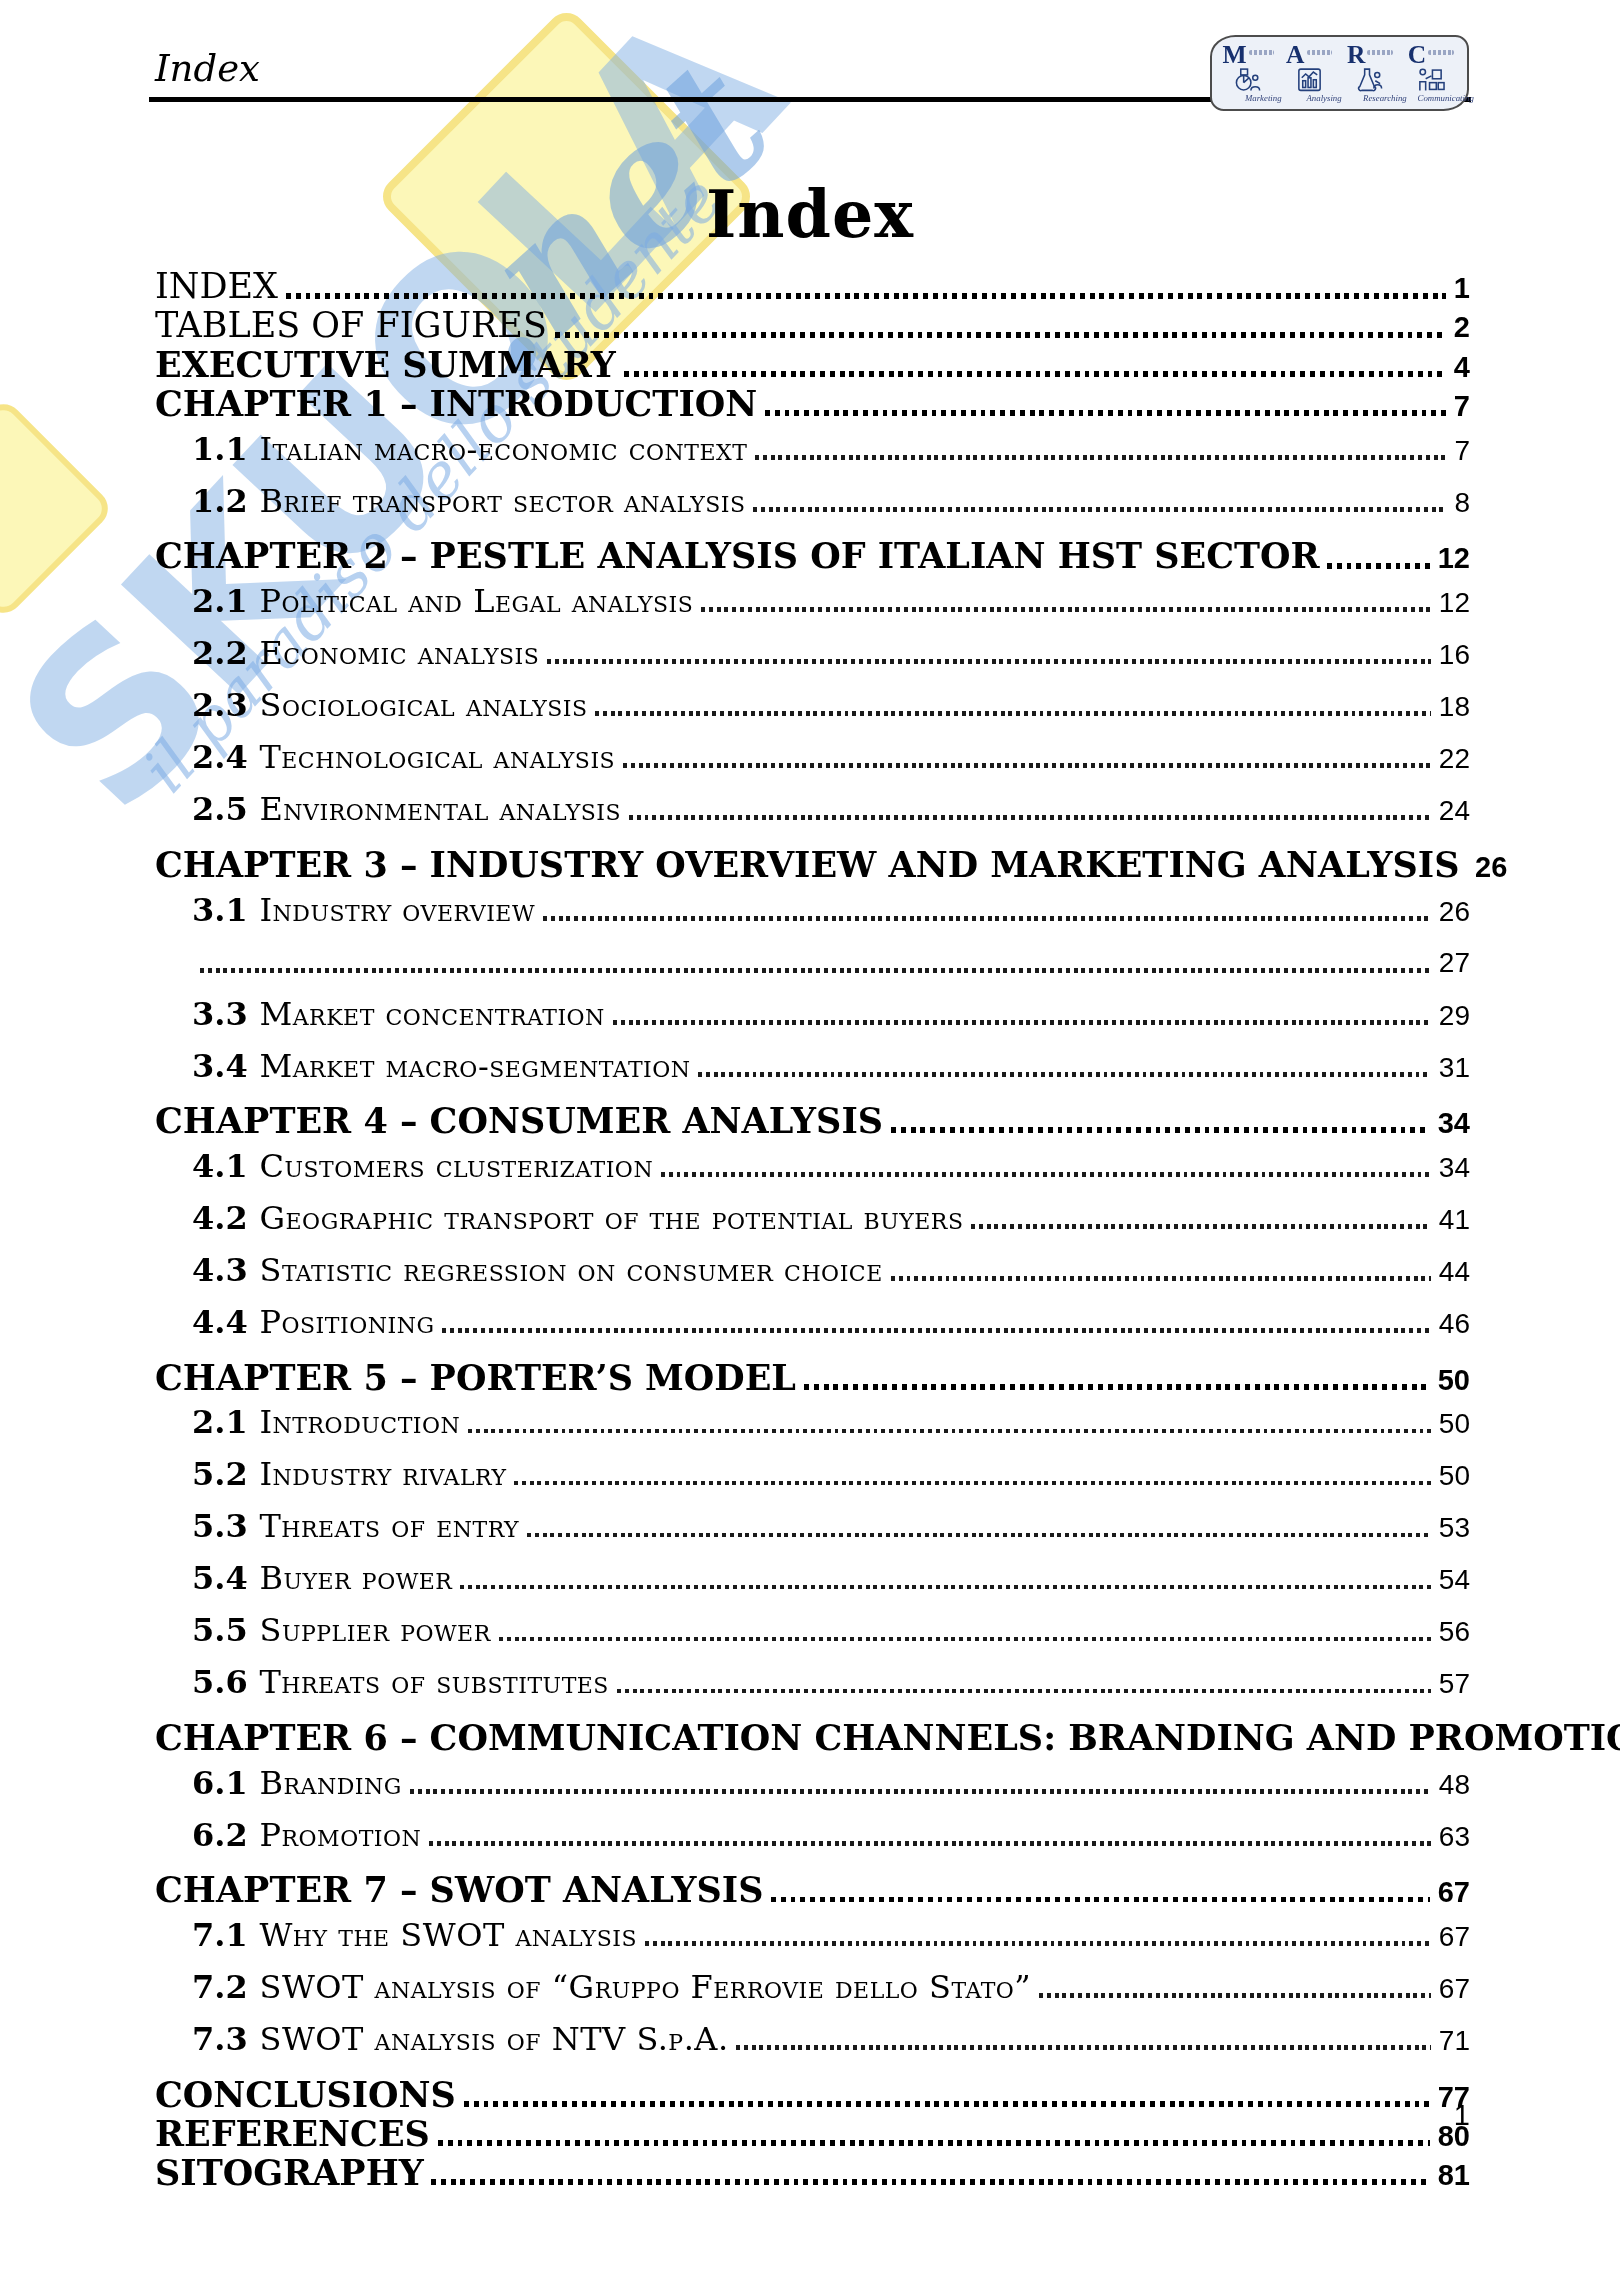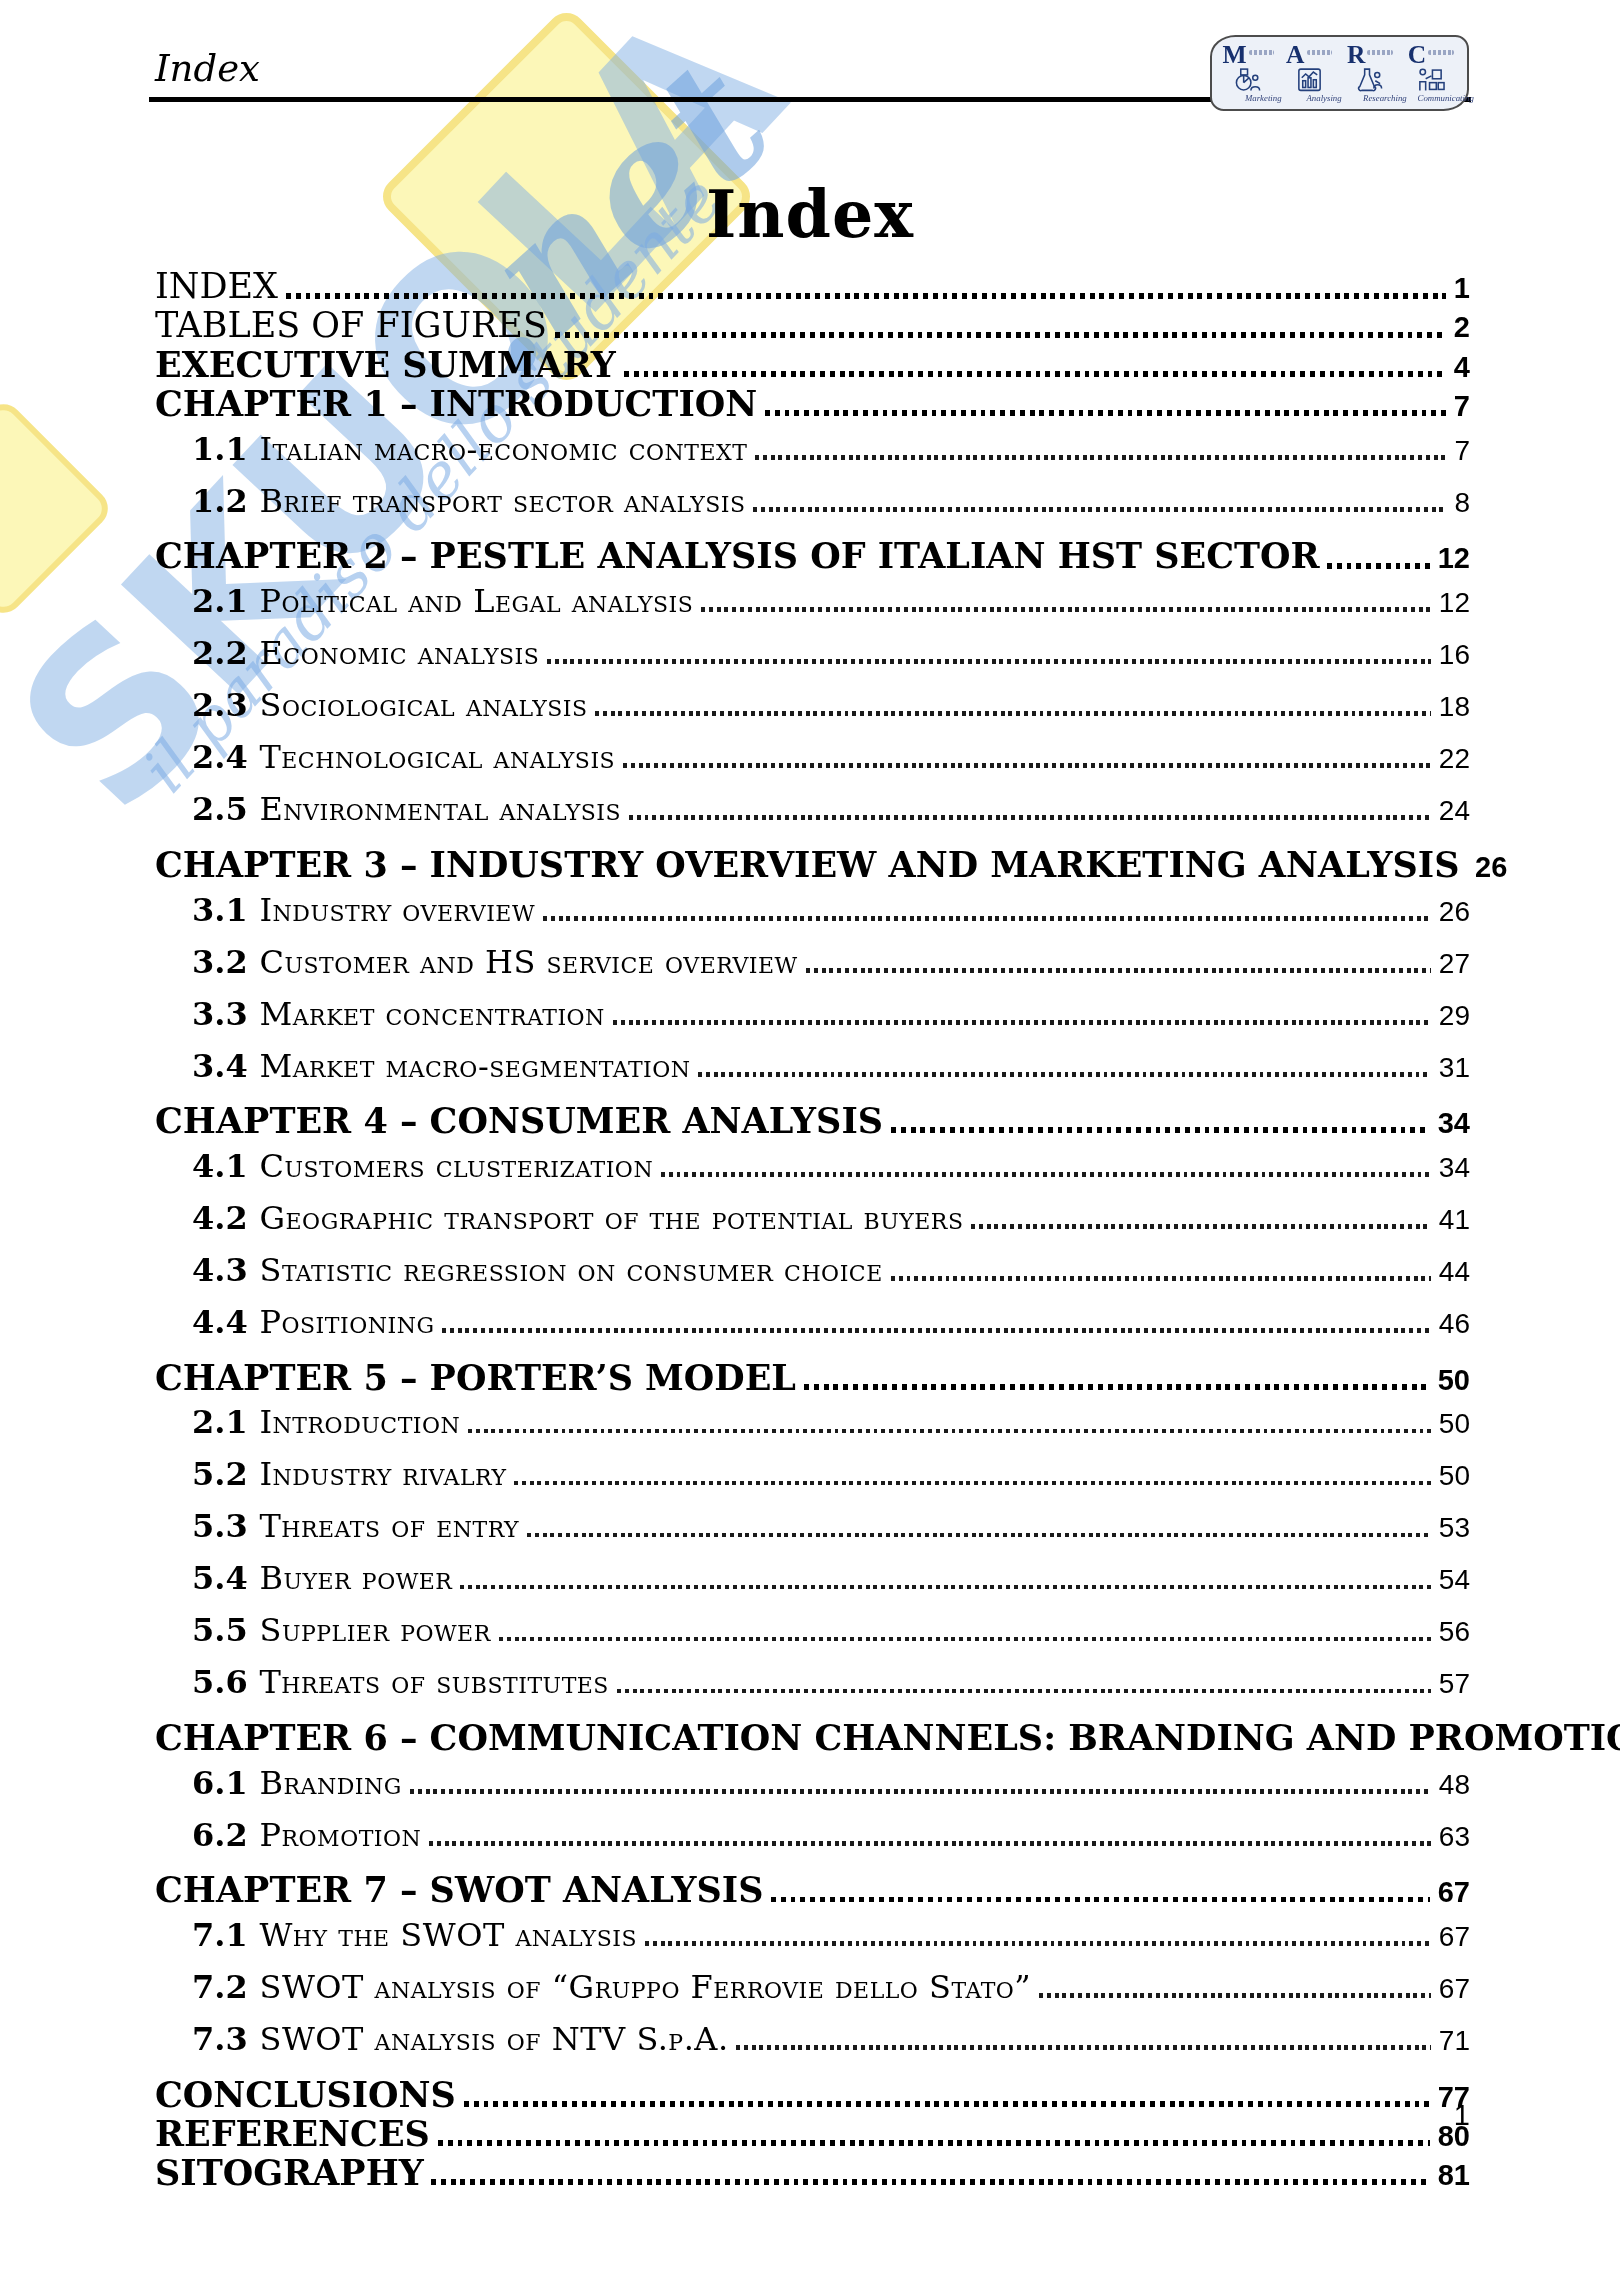--- a/index.html
+++ b/index.html
@@ -272,21 +272,20 @@
         <span class="toc-label"><span class="toc-text">CHAPTER 3 – INDUSTRY OVERVIEW AND MARKETING ANALYSIS</span></span>
         <span class="leader"></span>
         <span class="toc-page">26</span>
       </div>
       <div class="toc-row l2">
         <span class="toc-label"><span class="toc-num">3.1</span><span class="toc-text">Industry overview</span></span>
         <span class="leader"></span>
         <span class="toc-page">26</span>
       </div>
       <div class="toc-row l2">
-        <span class="toc-label"><span class="toc-num">3.2</span><span class="toc-text">Customer and HS service overview</span></span>
         <span class="leader"></span>
         <span class="toc-page">27</span>
       </div>
       <div class="toc-row l2">
         <span class="toc-label"><span class="toc-num">3.3</span><span class="toc-text">Market concentration</span></span>
         <span class="leader"></span>
         <span class="toc-page">29</span>
       </div>
       <div class="toc-row l2">
         <span class="toc-label"><span class="toc-num">3.4</span><span class="toc-text">Market macro-segmentation</span></span>

